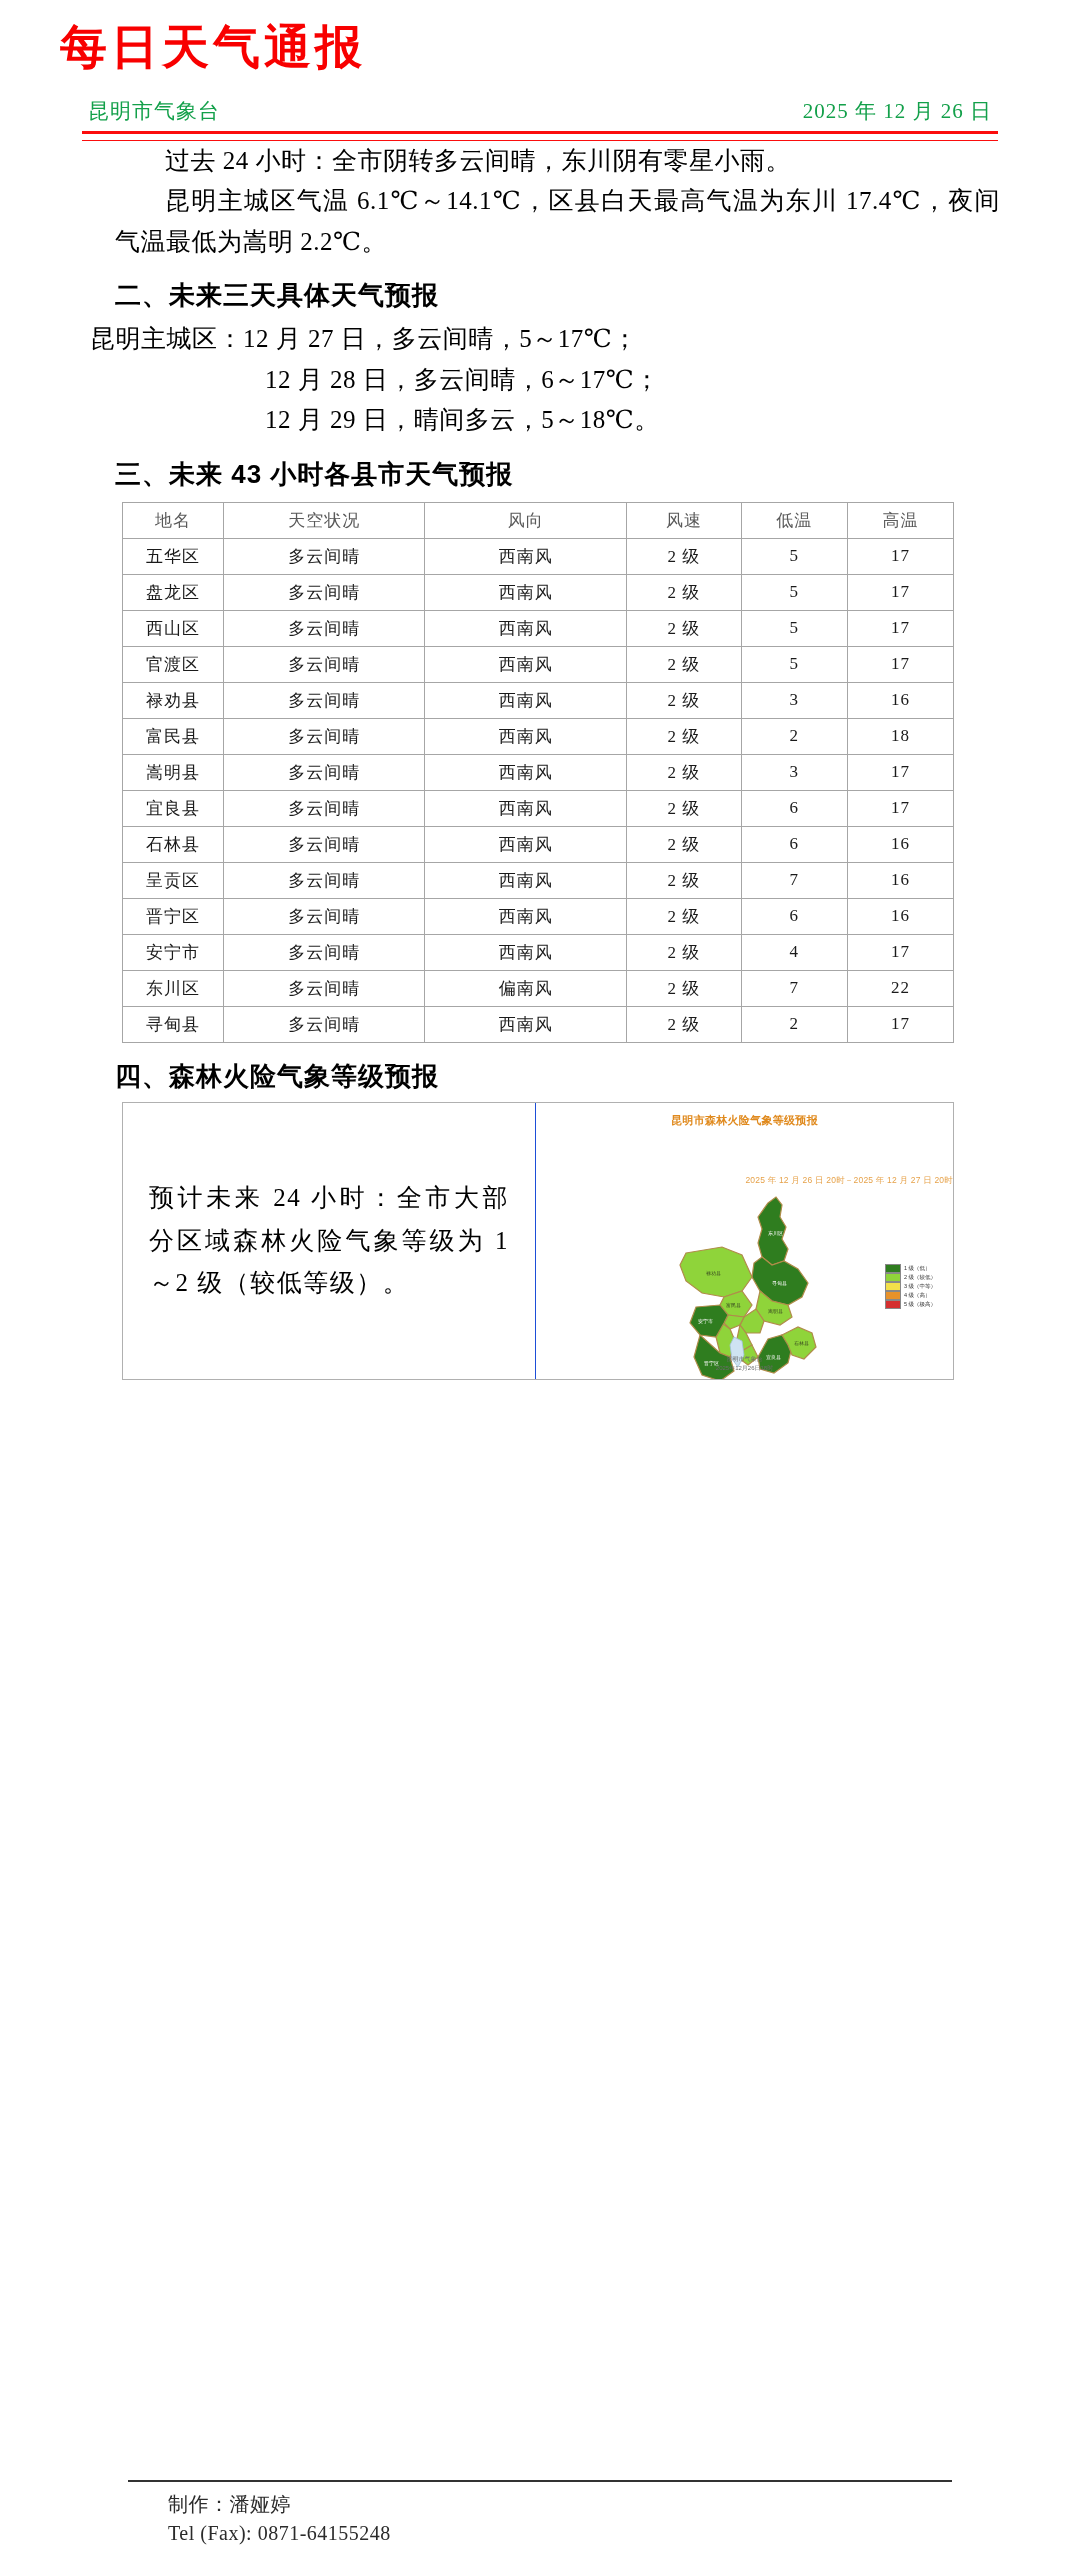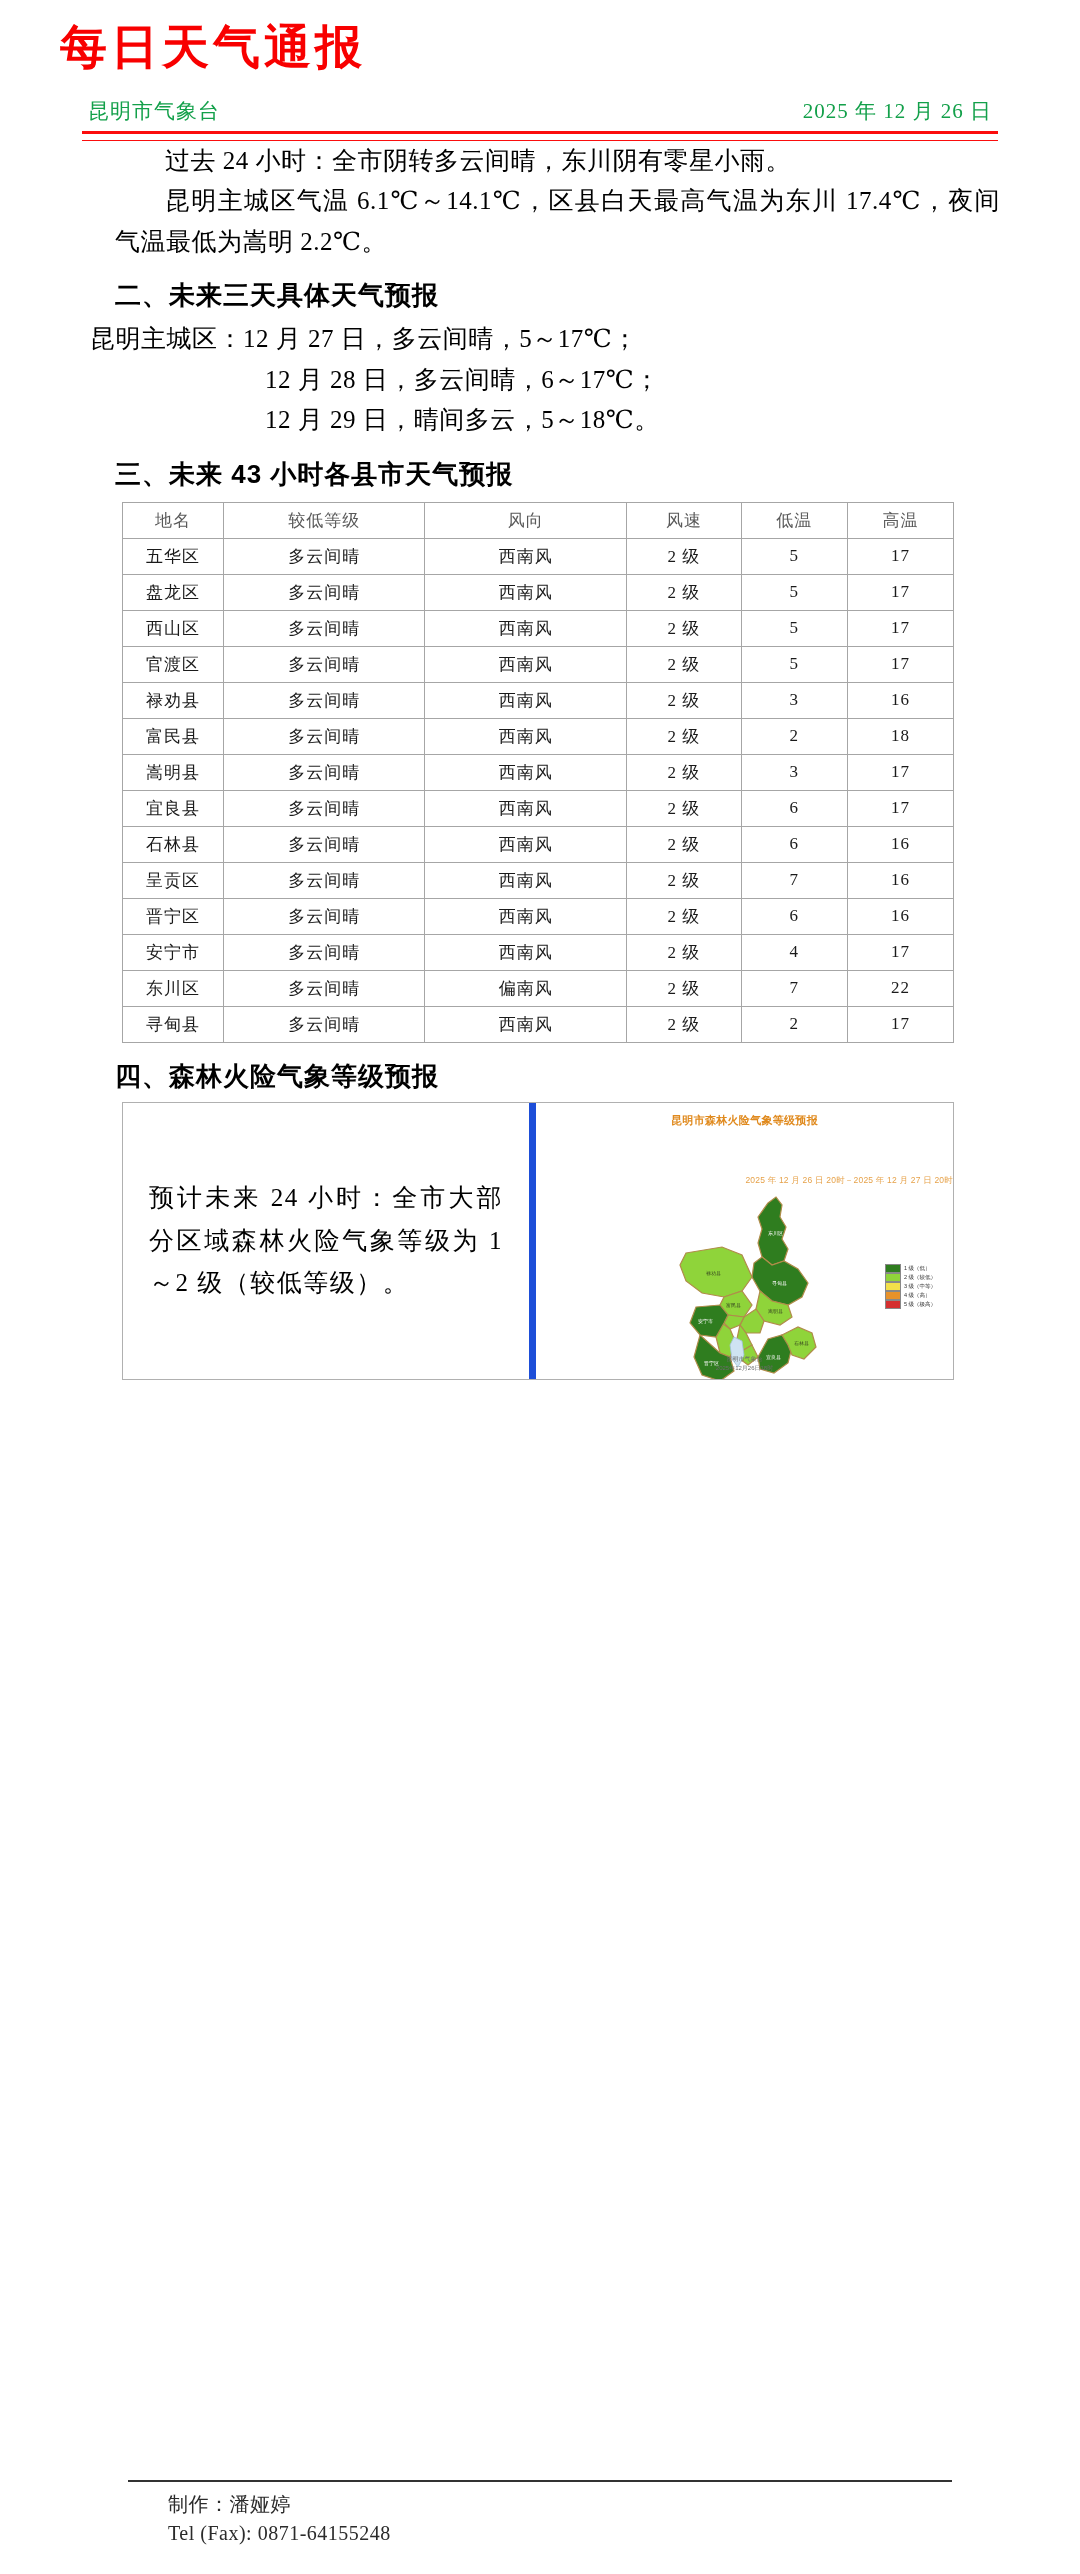--- a/index.html
+++ b/index.html
@@ -129,21 +129,21 @@
     display: flex;
     width: 832px;
     margin: 8px 0 0 62px;
     border: 1px solid #b0b0b0;
     box-sizing: border-box;
     height: 278px;
   }
   .fire-text-cell {
     width: 413px;
     box-sizing: border-box;
-    border-right: 7px solid #1d4ed8;
+    border-right: 1px solid #1d4ed8;
     display: flex;
     align-items: center;
     padding: 0 26px;
   }
   .fire-text {
     font-size: 25px;
     line-height: 1.7;
     letter-spacing: 1.5px;
     text-align: justify;
   }
@@ -269,21 +269,21 @@
       <col class="col-name">
         <col class="col-sky">
         <col class="col-wdir">
       <col class="col-wspd">
         <col class="col-low">
         <col class="col-high">
     </colgroup>
     <thead>
       <tr>
         <th>地名</th>
-        <th>较低等级</th>
+        <th>天空状况</th>
         <th>风向</th>
         <th>风速</th>
         <th>低温</th>
         <th>高温</th>
       </tr>
     </thead>
     <tbody id="wx-tbody">
         <tr>
           <td>五华区</td>
           <td>多云间晴</td>

